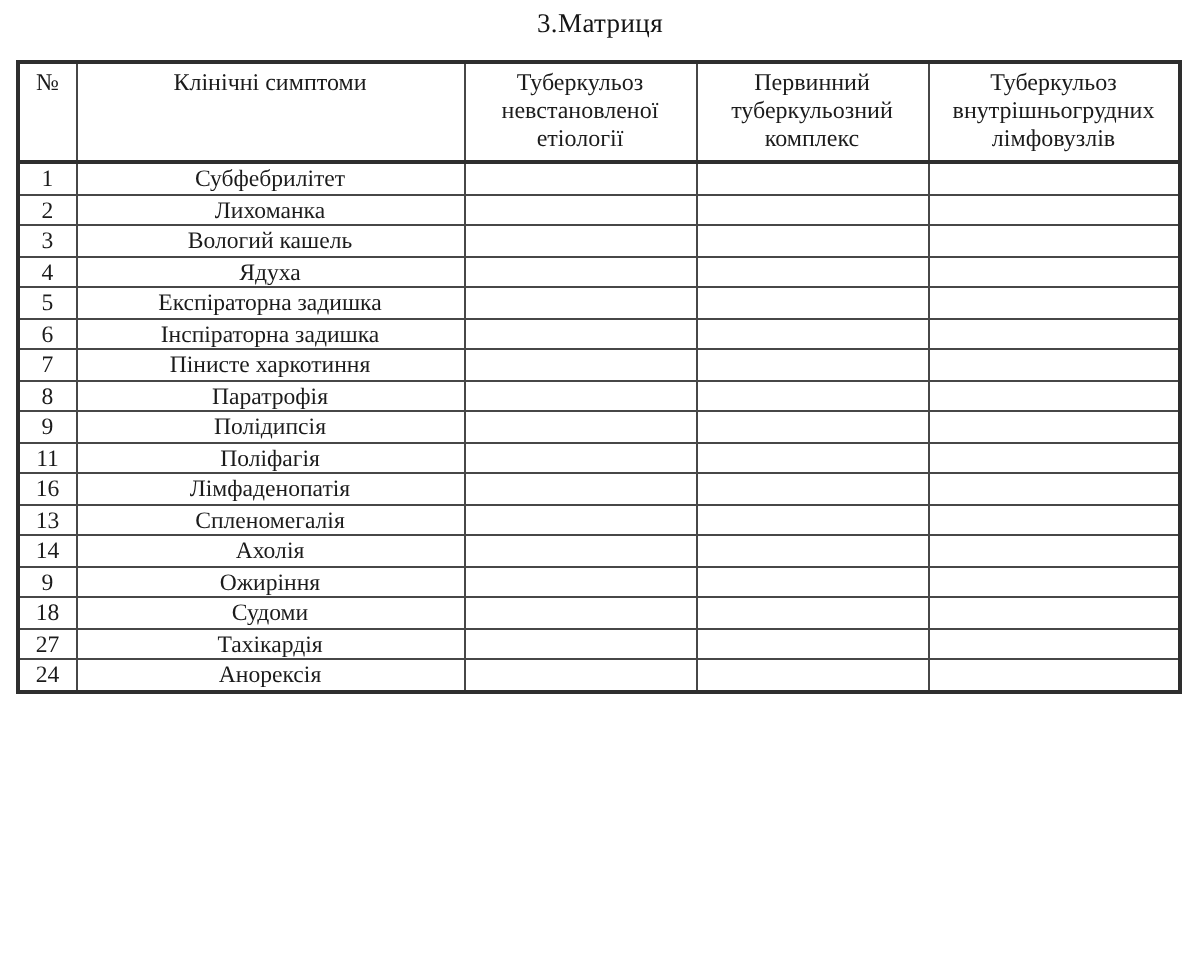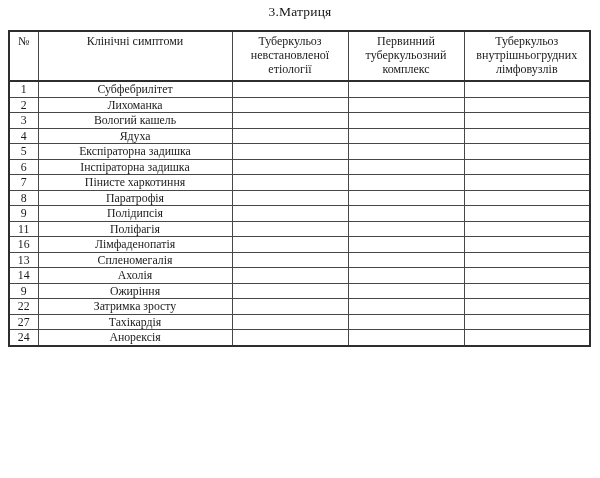--- a/index.html
+++ b/index.html
@@ -181,22 +181,22 @@
           <td class="c4"></td>
         </tr>
         <tr>
           <td class="c0">9</td>
           <td class="c1">Ожиріння</td>
           <td class="c2"></td>
           <td class="c3"></td>
           <td class="c4"></td>
         </tr>
         <tr>
-          <td class="c0">22</td>
-          <td class="c1">Затримка зросту</td>
+          <td class="c0">18</td>
+          <td class="c1">Судоми</td>
           <td class="c2"></td>
           <td class="c3"></td>
           <td class="c4"></td>
         </tr>
         <tr>
           <td class="c0">27</td>
           <td class="c1">Тахікардія</td>
           <td class="c2"></td>
           <td class="c3"></td>
           <td class="c4"></td>

